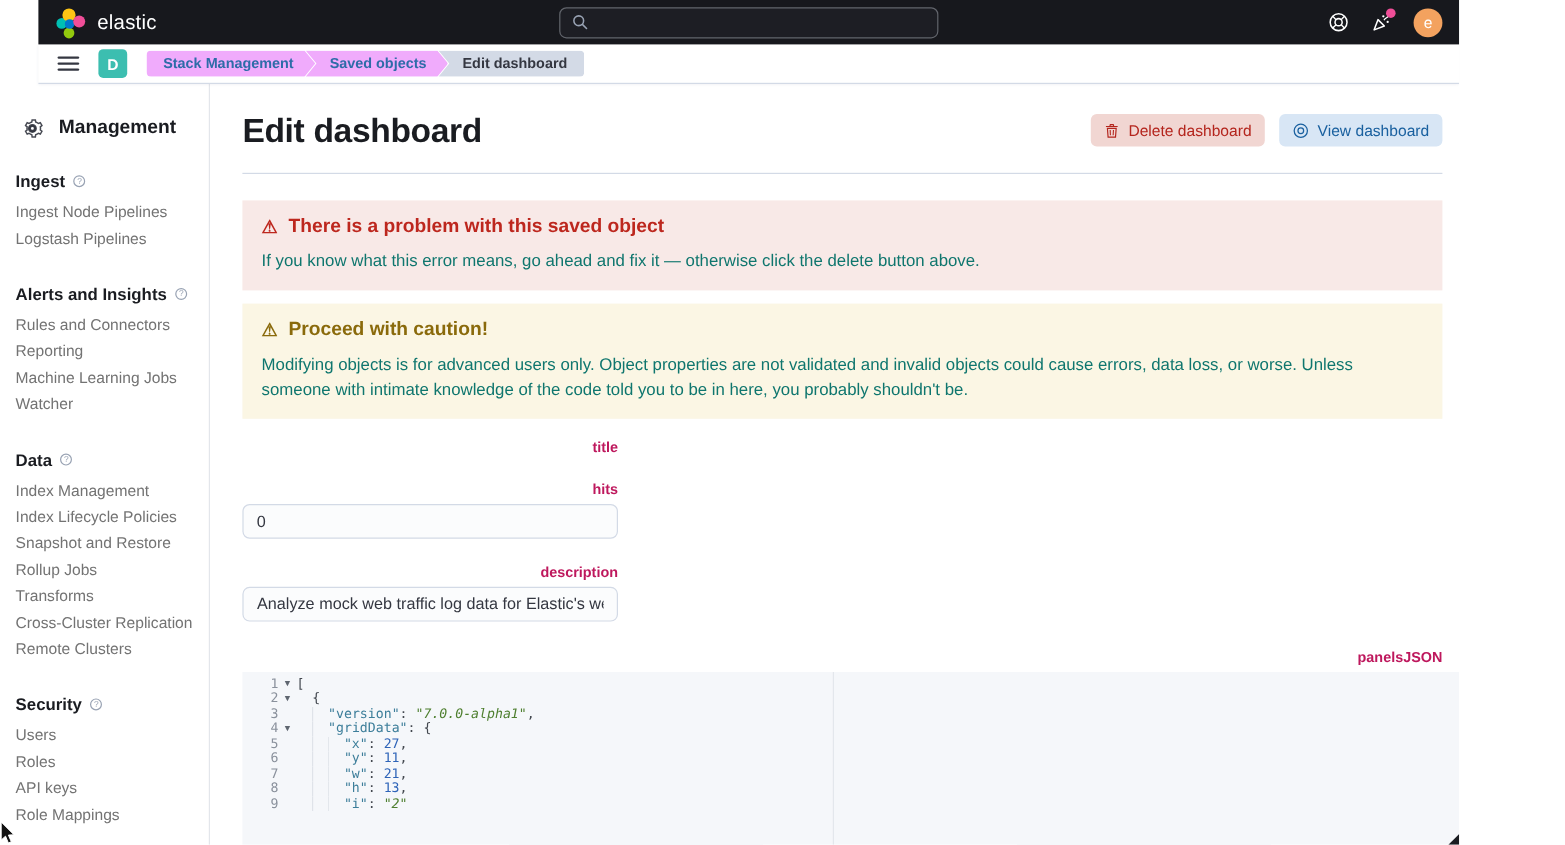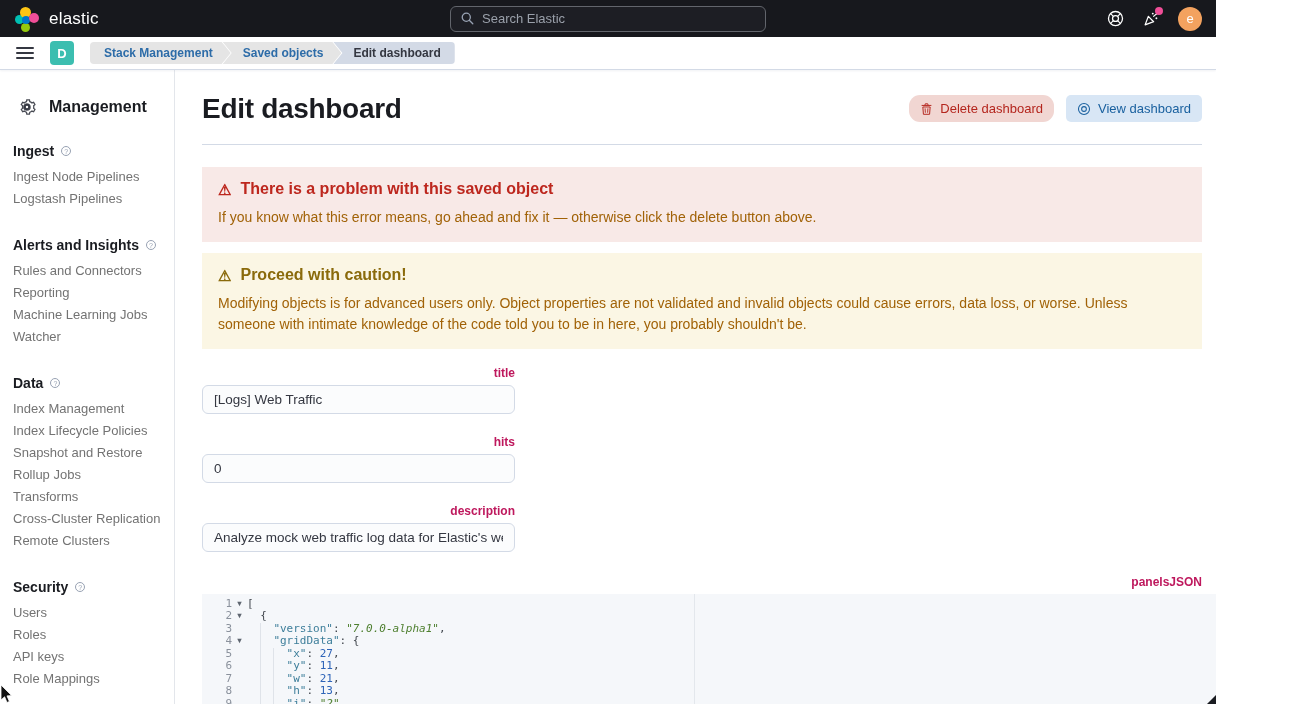--- a/index.html
+++ b/index.html
@@ -1,17 +1,17 @@
 <!DOCTYPE html>
 <html><head>
 <meta charset="utf-8">
 <style>
   * { margin:0; padding:0; box-sizing:border-box; }
   html,body { width:1304px; height:704px; overflow:hidden; background:#fff; }
-  .page { position:relative; width:1216px; height:704px; font-family:"Liberation Sans",sans-serif; color:#343741; overflow:hidden; }
+  .page { position:relative; width:1216px; height:704px; font-family:"Liberation Sans",sans-serif; color:#343741; overflow:hidden;padding-left:32px; }
 
   
   .topbar { height:37px; background:#17181d; display:flex; align-items:center; padding:0 14px; position:relative; z-index:5; }
   .logo { display:flex; align-items:center; gap:9px; }
   .logo-mark { position:relative; width:26px; height:26px; }
   .logo-mark i { position:absolute; border-radius:50%; }
   .lm-yellow { width:11px; height:11px; left:6px; top:1px; background:#FEC514; }
   .lm-pink   { width:10px; height:10px; left:15px; top:7px; background:#F04E98; }
   .lm-blue   { width:8px;  height:8px;  left:8px; top:10px; background:#0077CC; }
   .lm-teal   { width:9px;  height:9px;  left:1px; top:9px;  background:#00BFB3; }
@@ -29,53 +29,53 @@
   .notif-dot { position:absolute; right:-3px; top:-3px; width:8px; height:8px; border-radius:50%; background:#F04E98; }
   .avatar { width:24px; height:24px; border-radius:50%; background:#F3A25F; color:#fff; font-size:13px; display:flex; align-items:center; justify-content:center; cursor:pointer; }
 
   
   .crumbbar { height:33px; background:#fff; border-bottom:1px solid #D3DAE6; box-shadow:0 1px 2px rgba(152,162,179,.15); display:flex; align-items:center; padding:0 10px; position:relative; z-index:4; }
   .hamburger { width:18px; display:flex; flex-direction:column; gap:3px; margin:0 8px 0 6px; cursor:pointer; }
   .hamburger i { height:2px; background:#343741; border-radius:1px; }
   .app-badge { width:24px; height:24px; border-radius:4px; background:#3CBEB0; color:#fff; font-weight:700; font-size:13px; display:flex; align-items:center; justify-content:center; margin-left:8px; }
   .crumbs { display:flex; align-items:center; margin-left:16px; }
   .crumb { height:22px; display:flex; align-items:center; font-size:12px; font-weight:600; padding:0 18px 0 14px; margin-left:-8px; }
-  .crumb.blue { background:#e5e5e5; color:#2D6CA8; cursor:pointer; }
+  .crumb.blue { background:#f0abfc; color:#2D6CA8; cursor:pointer; }
   .crumb.gray { background:#D3DAE6; color:#343741; }
   .crumb.first { border-radius:4px 0 0 4px; clip-path:polygon(0 0, calc(100% - 9px) 0, 100% 50%, calc(100% - 9px) 100%, 0 100%); margin-left:0; }
   .crumb.mid   { clip-path:polygon(0 0, calc(100% - 9px) 0, 100% 50%, calc(100% - 9px) 100%, 0 100%, 9px 50%); padding-left:20px; }
   .crumb.last  { border-radius:0 4px 4px 0; clip-path:polygon(0 0, 100% 0, 100% 100%, 0 100%, 9px 50%); padding-left:20px; padding-right:14px; }
 
   
   .sidebar { position:absolute; left:0; top:70px; bottom:0; width:175px; background:#fff; border-right:1px solid #E3E6EB; padding:28px 8px 0 13px; overflow:hidden; }
   .mgmt-header { display:flex; align-items:center; gap:13px; padding-left:5px; }
   .mgmt-title { font-size:16px; font-weight:700; color:#1a1c21; }
   .side-section { margin-top:25px; }
   .side-heading { display:flex; align-items:center; gap:7px; font-size:14px; font-weight:700; color:#1a1c21; line-height:20px; margin-bottom:5px; }
   .help-badge { width:10px; height:10px; border:1px solid #98A2B3; border-radius:50%; color:#98A2B3; font-size:7px; font-weight:400; display:inline-flex; align-items:center; justify-content:center; line-height:1; }
   .side-item { font-size:13px; color:#737373; line-height:22px; height:22px; cursor:pointer; white-space:nowrap; }
 
   
   .main { position:absolute; left:176px; right:0; top:70px; bottom:0; padding:23px 14px 0 26px; overflow:hidden; }
   .main-head { display:flex; justify-content:space-between; align-items:flex-start; }
   .page-title { font-size:28px; font-weight:700; color:#1a1c21; letter-spacing:-.3px; }
   .head-actions { display:flex; gap:12px; padding-top:2px; }
   .btn { height:27px; display:inline-flex; align-items:center; gap:7px; padding:0 11px; border:none; border-radius:5px; font-size:13px; font-weight:500; font-family:"Liberation Sans",sans-serif; cursor:pointer; }
-  .btn-danger { background:#F1D6D2; color:#B4251D;border-radius:11px; }
+  .btn-danger { background:#F1D6D2; color:#B4251D; }
   .btn-view { background:#D8E6F5; color:#19609F; }
 
   .divider { border:none; border-top:1px solid #D3DAE6; margin-top:19px; }
 
   .callout { border-radius:0; padding:13px 16px 14px; }
   .callout-danger { background:#F8E9E7; margin-top:22px; }
   .callout-warning { background:#FBF6E4; margin-top:11px; }
   .callout-title { display:flex; align-items:center; gap:9px; font-size:16px; font-weight:600; }
   .callout-danger .callout-title { color:#BD271E; }
   .callout-warning .callout-title { color:#8A6A0B; }
-  .callout-body { margin-top:9px; font-size:14px; color:#a16207; line-height:21px; max-width:1075px; }
+  .callout-body { margin-top:9px; font-size:14px; color:#0f766e; line-height:21px; max-width:1075px; }
   .warn-glyph { font-size:15px; line-height:1; }
 
   .form-group { margin-top:21px; width:313px; }
   .form-group.first { margin-top:17px; }
   .form-label { font-size:12px; font-weight:700; color:#be185d; margin-bottom:5px;text-align:right; }
   .form-input { width:313px; height:29px; border:1px solid #D3DAE6; border-radius:6px; background:#FBFCFD; padding:0 11px; font-size:13.5px; color:#343741; font-family:"Liberation Sans",sans-serif; outline:none; }
 
   .editor-group { margin-top:23px; }
   .editor { position:relative; margin-top:5px; width:1088px; height:175px; background:#F5F7FA; font-family:"DejaVu Sans Mono",monospace; font-size:11px; overflow:hidden; padding-top:4px; }
   .print-margin { position:absolute; left:492px; top:0; bottom:0; width:1px; background:#E3E7EC; }
@@ -110,21 +110,20 @@
       </span>
       <span class="logo-text">elastic</span>
     </div>
 
     <div class="search-wrap">
       <div class="search-box">
         <svg width="13" height="13" viewBox="0 0 16 16">
           <circle cx="6.5" cy="6.5" r="5" fill="none" stroke="#98A2B3" stroke-width="1.6"></circle>
           <line x1="10.5" y1="10.5" x2="14.5" y2="14.5" stroke="#98A2B3" stroke-width="1.6" stroke-linecap="round"></line>
         </svg>
-        <input class="search-input" type="text" placeholder="Search Elastic" style="">
       </div>
     </div>
 
     <div class="top-right">
       <span class="top-icon">
         <svg width="17" height="17" viewBox="0 0 16 16">
           <circle cx="8" cy="8" r="6.6" fill="none" stroke="#fff" stroke-width="1.2"></circle>
           <circle cx="8" cy="8" r="2.8" fill="none" stroke="#fff" stroke-width="1.2"></circle>
           <line x1="3.4" y1="3.4" x2="6" y2="6" stroke="#fff" stroke-width="1.1"></line>
           <line x1="12.6" y1="3.4" x2="10" y2="6" stroke="#fff" stroke-width="1.1"></line>
@@ -249,21 +248,20 @@
     <div class="callout callout-warning">
       <div class="callout-title">
         <span class="warn-glyph">⚠</span>
         <span>Proceed with caution!</span>
       </div>
       <div class="callout-body">Modifying objects is for advanced users only. Object properties are not validated and invalid objects could cause errors, data loss, or worse. Unless someone with intimate knowledge of the code told you to be in here, you probably shouldn't be.</div>
     </div>
 
     <div class="form-group first">
       <div class="form-label">title</div>
-      <input class="form-input" type="text" value="[Logs] Web Traffic" style="">
     </div>
 
     <div class="form-group">
       <div class="form-label">hits</div>
       <input class="form-input" type="text" value="0" style="">
     </div>
 
     <div class="form-group">
       <div class="form-label">description</div>
       <input class="form-input" type="text" value="Analyze mock web traffic log data for Elastic's website" style="">

